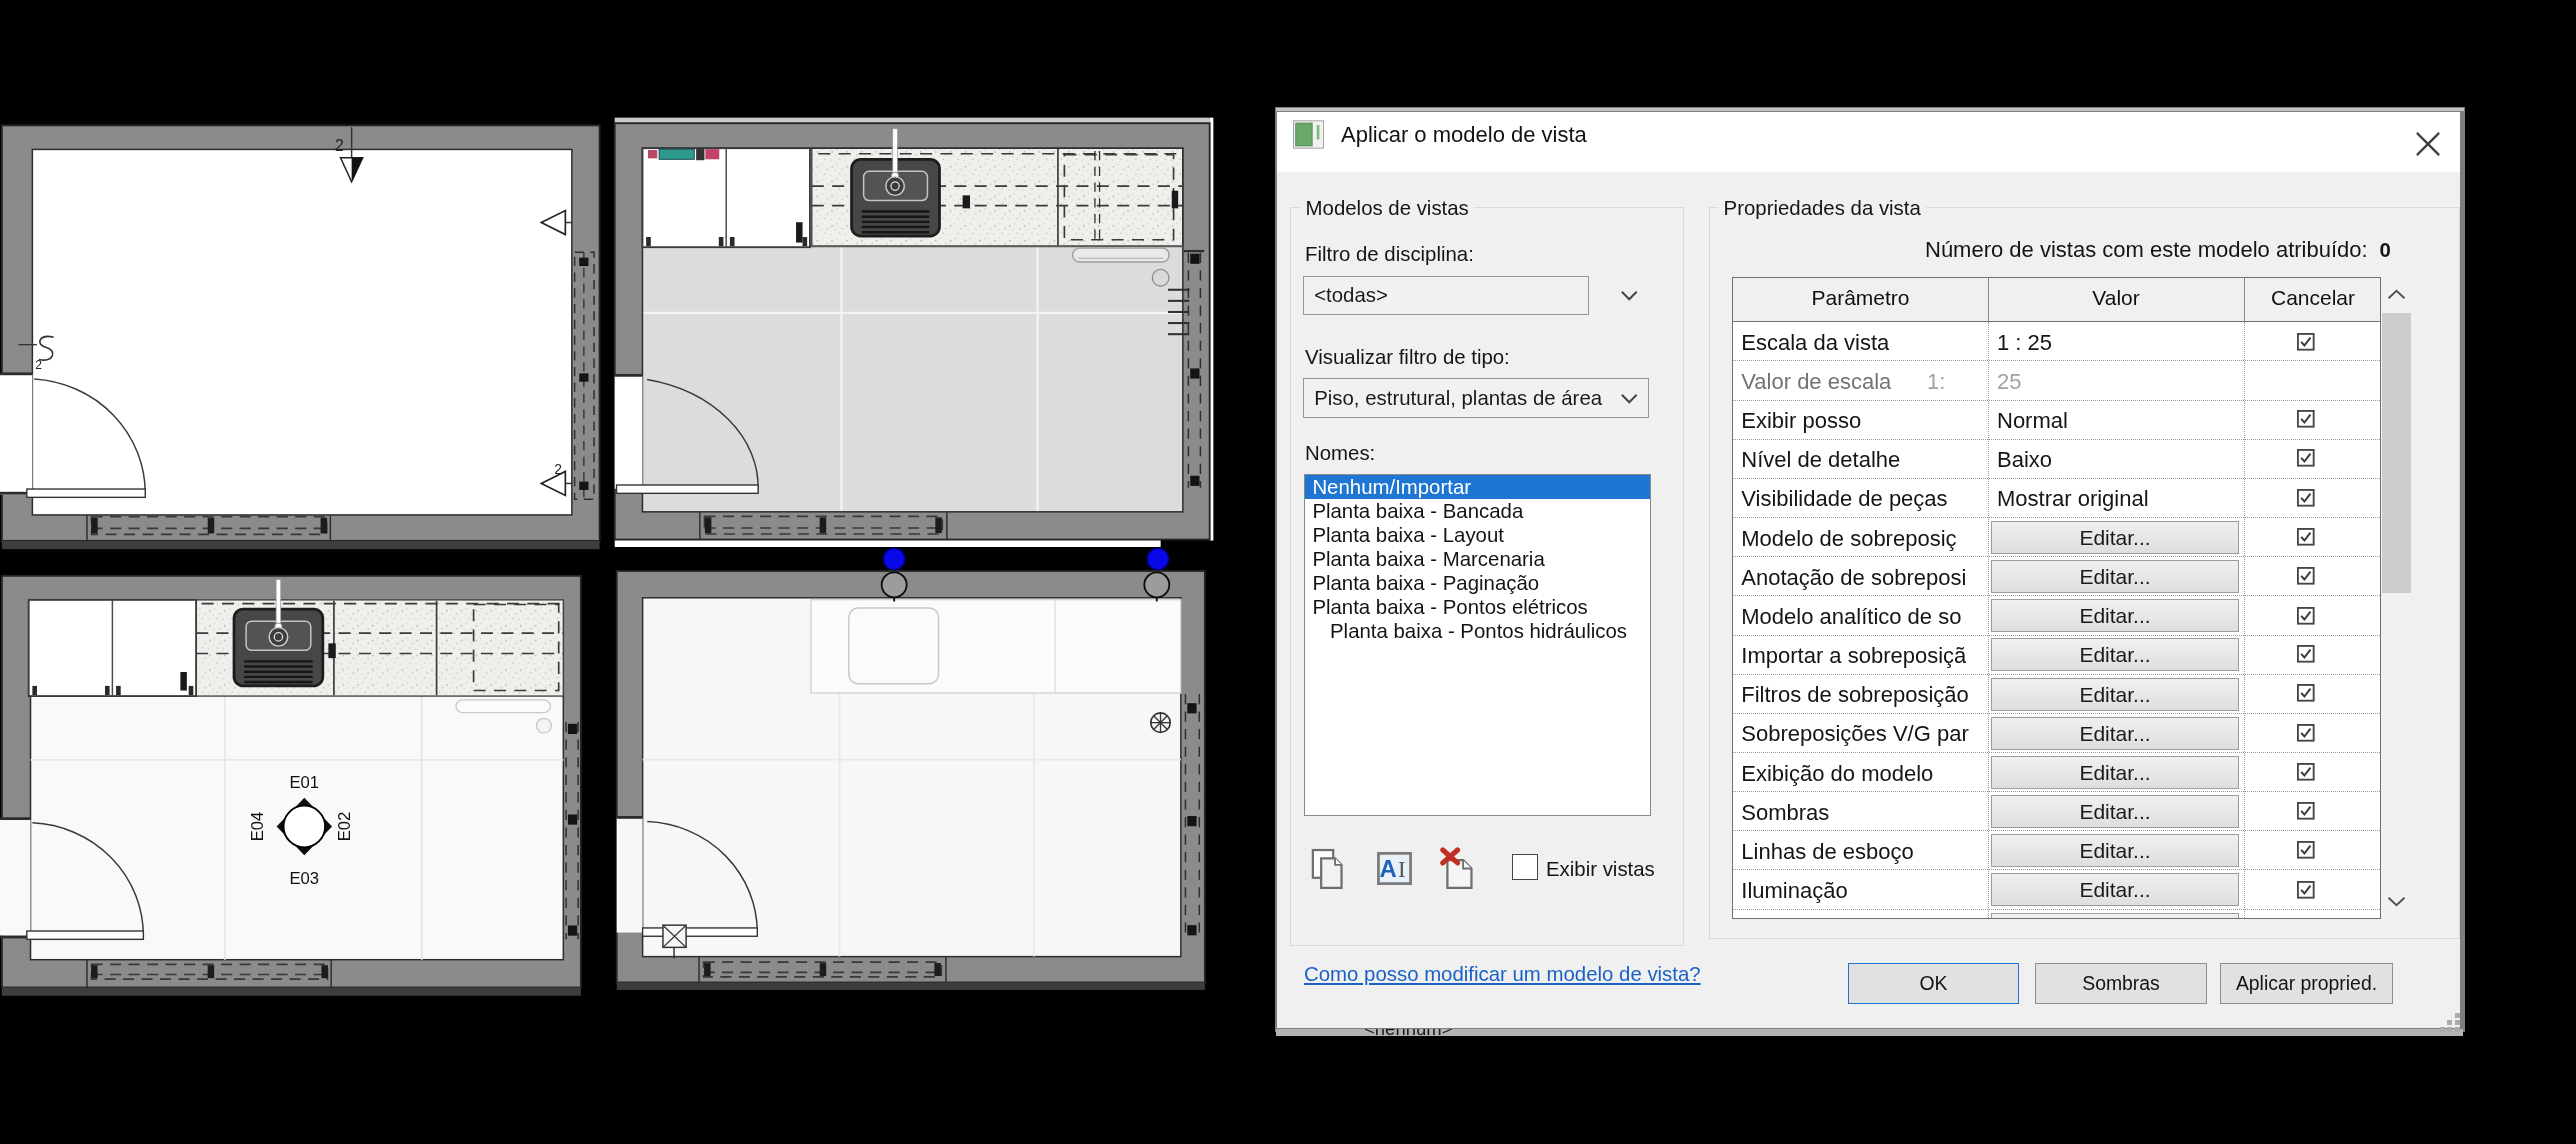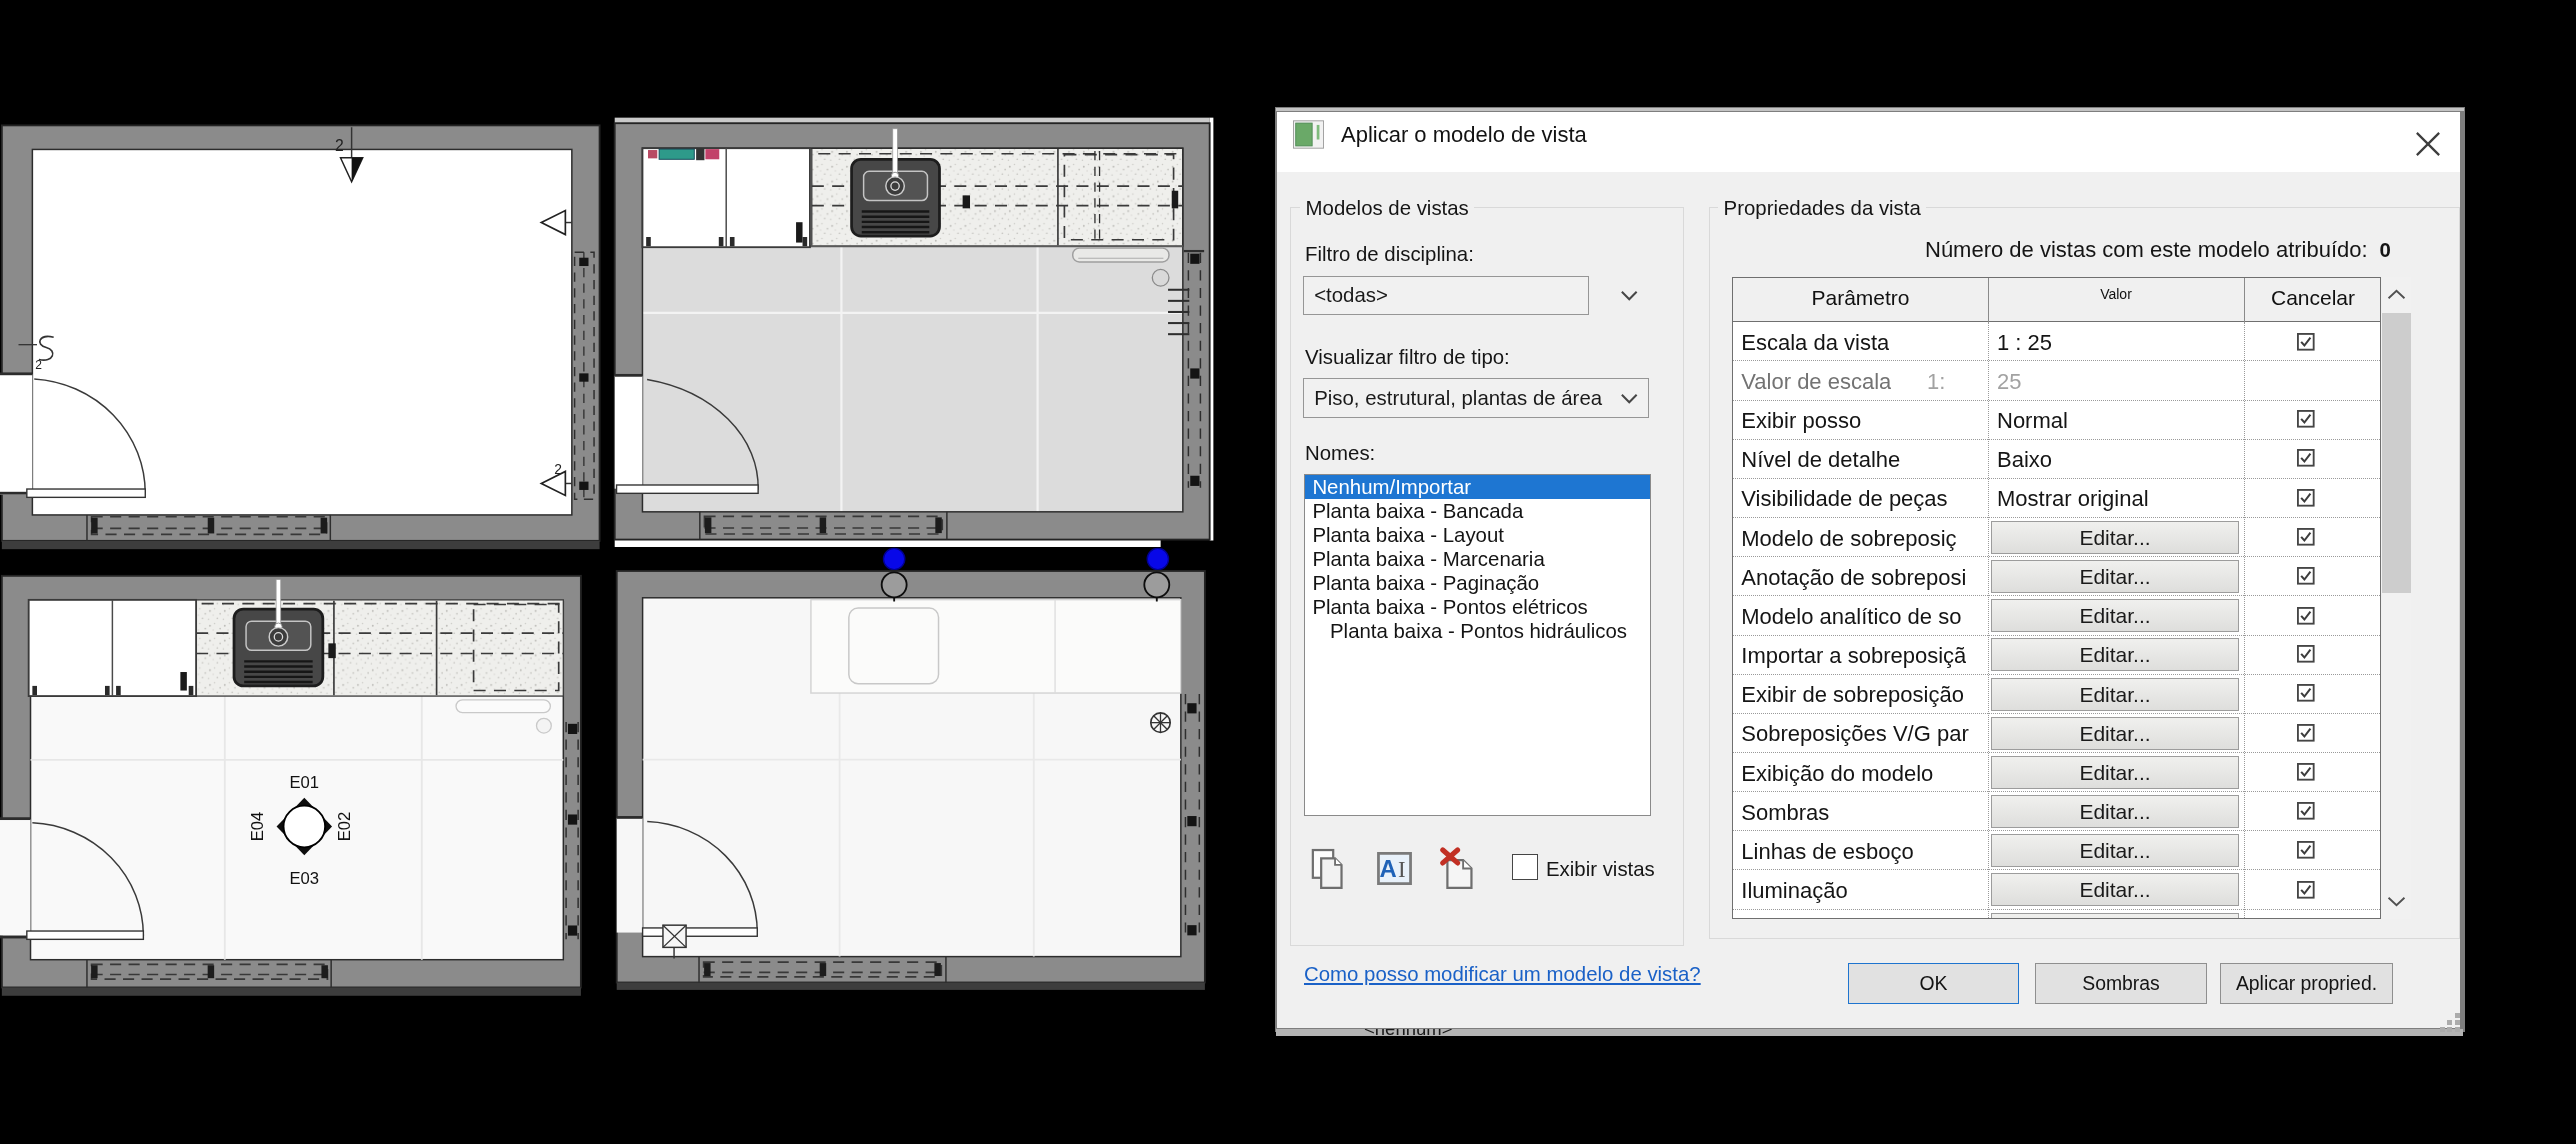--- a/index.html
+++ b/index.html
@@ -307,21 +307,21 @@
 </svg>
 <div class="a" style="left:1512px;top:854px;width:26px;height:26px;background:#fff;border:1.9px solid #454545;box-sizing:border-box"></div>
 <div class="lab" style="left:1546px;top:858px">Exibir vistas</div>
 <div class="a" style="left:1304px;top:963px;font-size:20.4px;color:#1a61c7;text-decoration:underline;white-space:nowrap">Como posso modificar um modelo de vista?</div>
 <div class="a" style="left:1925px;top:237px;width:497px;text-align:left;font-size:22px;color:#151515;white-space:nowrap">Número de vistas com este modelo atribuído: <b style="font-size:20.4px">&nbsp;0</b></div>
 <div class="a" style="left:1732px;top:277px;width:649px;height:642px;background:#fff;border:0.9px solid #6f6f6f;box-sizing:border-box;overflow:hidden">
     <div style="position:absolute;left:0;top:0;width:100%;height:44px;background:#f0f0f0;border-bottom:0.9px solid #6f6f6f;box-sizing:border-box"></div>
     <div style="position:absolute;left:255px;top:0;width:0.9px;height:44px;background:#8a8a8a"></div>
     <div style="position:absolute;left:511px;top:0;width:0.9px;height:44px;background:#8a8a8a"></div>
     <div style="position:absolute;left:0;top:8.3px;width:255px;text-align:center;font-size:21px;color:#111">Parâmetro</div>
-    <div style="position:absolute;left:255px;top:8.3px;width:256px;text-align:center;font-size:14px;color:#111">Valor</div>
+    <div style="position:absolute;left:255px;top:8.3px;width:256px;text-align:center;font-size:21px;color:#111">Valor</div>
     <div style="position:absolute;left:511px;top:8.3px;width:138px;text-align:center;font-size:21px;color:#111">Cancelar</div>
     <div style="position:absolute;left:255px;top:44px;width:0;height:598px;border-left:0.9px dotted #9a9a9a"></div>
     <div style="position:absolute;left:511px;top:44px;width:0;height:598px;border-left:0.9px dotted #9a9a9a"></div>
     <div style="position:absolute;left:0;top:44px;width:649px;height:39px;border-bottom:0.9px dotted #9a9a9a;box-sizing:border-box"></div>
     <div style="position:absolute;left:8.3px;top:52px;font-size:22px;color:#151515;white-space:nowrap;max-width:245px;overflow:hidden">Escala da vista</div>
     <div style="position:absolute;left:264px;top:52px;font-size:22px;color:#151515">1 : 25</div>
     <svg width="17.6" height="17.6" viewBox="0 0 19 19" style="position:absolute;left:564px;top:55px">
       <rect x="1" y="1" width="17" height="17" fill="#fff" stroke="#454545" stroke-width="2"></rect>
       <polyline points="4.5,9.5 8,13.5 14.5,5" fill="none" stroke="#3c3c3c" stroke-width="2.2"></polyline>
     </svg>
@@ -372,21 +372,21 @@
       <polyline points="4.5,9.5 8,13.5 14.5,5" fill="none" stroke="#3c3c3c" stroke-width="2.2"></polyline>
     </svg>
     <div style="position:absolute;left:0;top:358px;width:649px;height:39px;border-bottom:0.9px dotted #9a9a9a;box-sizing:border-box"></div>
     <div style="position:absolute;left:8.3px;top:365px;font-size:22px;color:#151515;white-space:nowrap;max-width:245px;overflow:hidden">Importar a sobreposiçã</div>
     <div style="position:absolute;left:258px;top:360px;width:248px;height:33px;background:linear-gradient(#f0f0ee,#dededc);border:0.9px solid #9c9c9c;box-sizing:border-box;font-size:21px;color:#1a1a1a;text-align:center;line-height:31px">Editar...</div>
     <svg width="17.6" height="17.6" viewBox="0 0 19 19" style="position:absolute;left:564px;top:367px">
       <rect x="1" y="1" width="17" height="17" fill="#fff" stroke="#454545" stroke-width="2"></rect>
       <polyline points="4.5,9.5 8,13.5 14.5,5" fill="none" stroke="#3c3c3c" stroke-width="2.2"></polyline>
     </svg>
     <div style="position:absolute;left:0;top:397px;width:649px;height:39px;border-bottom:0.9px dotted #9a9a9a;box-sizing:border-box"></div>
-    <div style="position:absolute;left:8.3px;top:404px;font-size:22px;color:#151515;white-space:nowrap;max-width:245px;overflow:hidden">Exibir de sobreposição</div>
+    <div style="position:absolute;left:8.3px;top:404px;font-size:22px;color:#151515;white-space:nowrap;max-width:245px;overflow:hidden">Filtros de sobreposição</div>
     <div style="position:absolute;left:258px;top:400px;width:248px;height:33px;background:linear-gradient(#f0f0ee,#dededc);border:0.9px solid #9c9c9c;box-sizing:border-box;font-size:21px;color:#1a1a1a;text-align:center;line-height:31px">Editar...</div>
     <svg width="17.6" height="17.6" viewBox="0 0 19 19" style="position:absolute;left:564px;top:406px">
       <rect x="1" y="1" width="17" height="17" fill="#fff" stroke="#454545" stroke-width="2"></rect>
       <polyline points="4.5,9.5 8,13.5 14.5,5" fill="none" stroke="#3c3c3c" stroke-width="2.2"></polyline>
     </svg>
     <div style="position:absolute;left:0;top:436px;width:649px;height:39px;border-bottom:0.9px dotted #9a9a9a;box-sizing:border-box"></div>
     <div style="position:absolute;left:8.3px;top:443px;font-size:22px;color:#151515;white-space:nowrap;max-width:245px;overflow:hidden">Sobreposições V/G par</div>
     <div style="position:absolute;left:258px;top:439px;width:248px;height:33px;background:linear-gradient(#f0f0ee,#dededc);border:0.9px solid #9c9c9c;box-sizing:border-box;font-size:21px;color:#1a1a1a;text-align:center;line-height:31px">Editar...</div>
     <svg width="17.6" height="17.6" viewBox="0 0 19 19" style="position:absolute;left:564px;top:446px">
       <rect x="1" y="1" width="17" height="17" fill="#fff" stroke="#454545" stroke-width="2"></rect>

